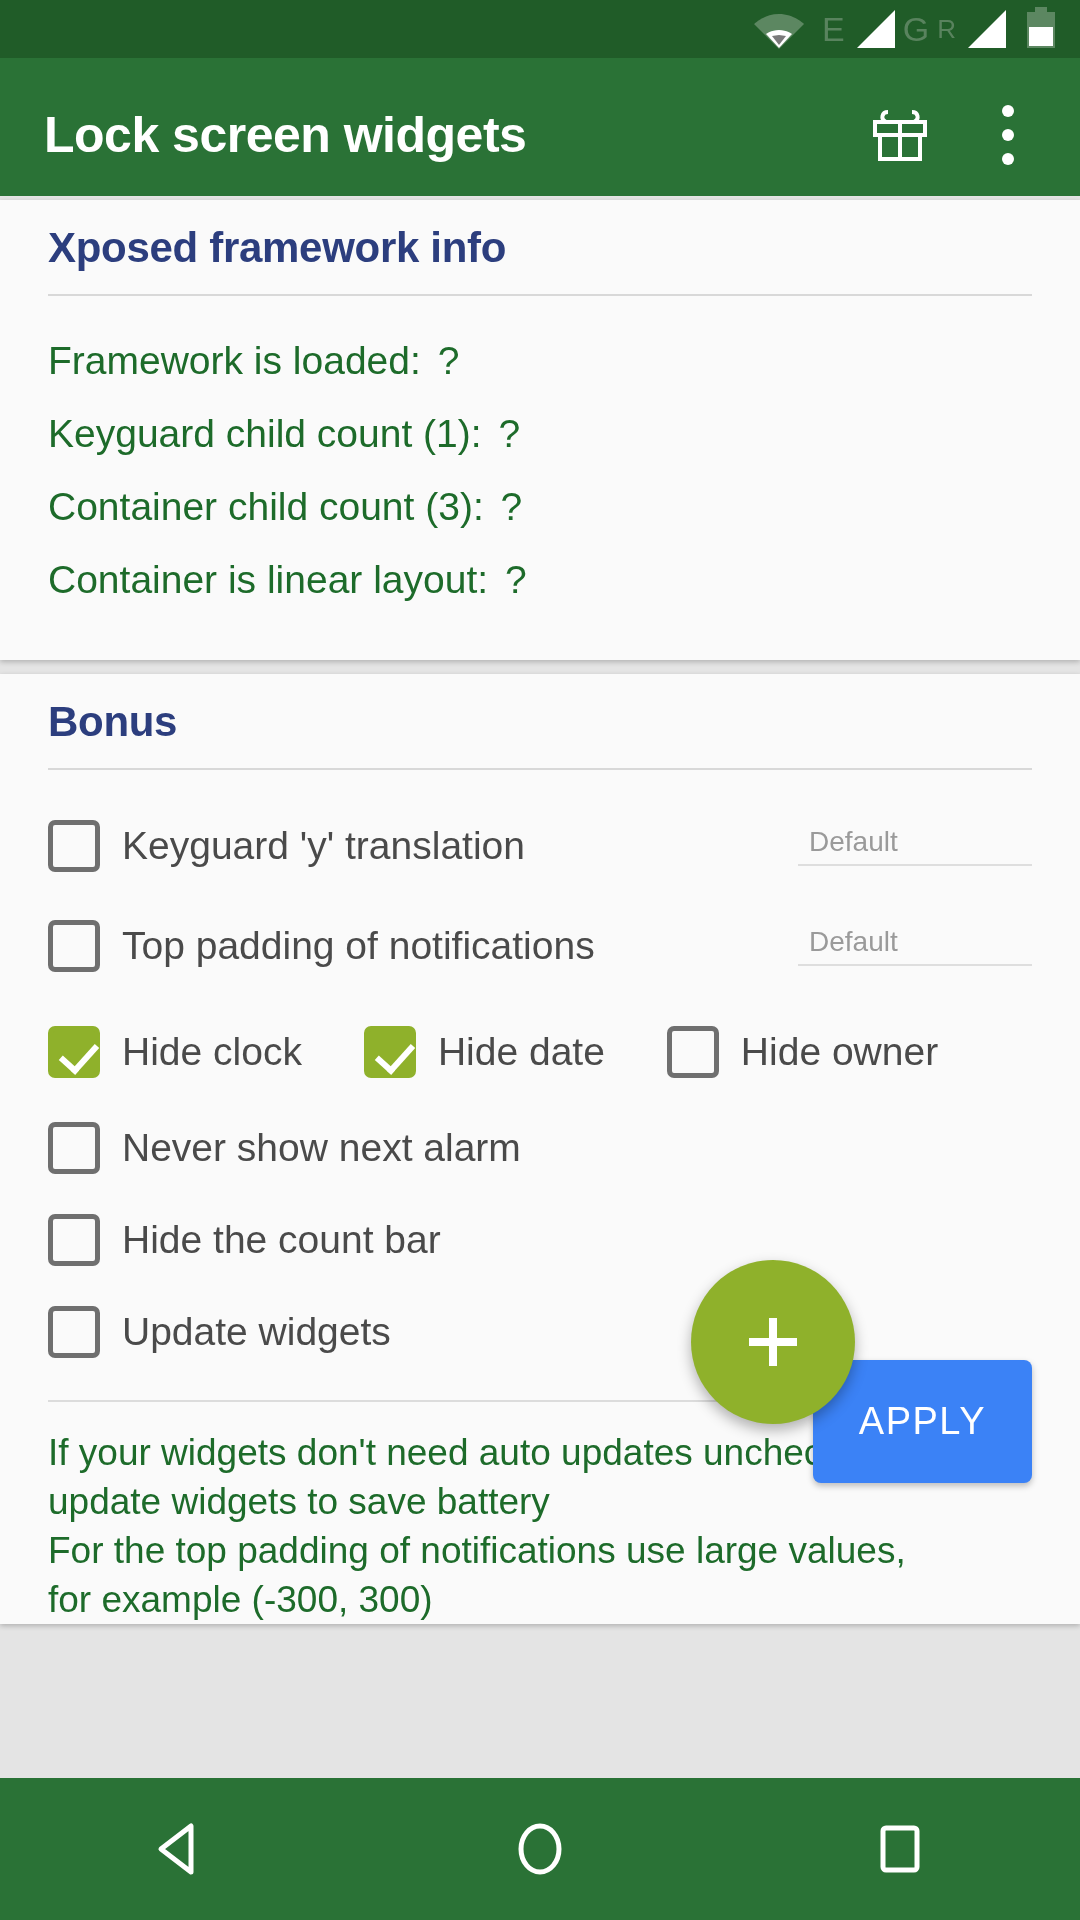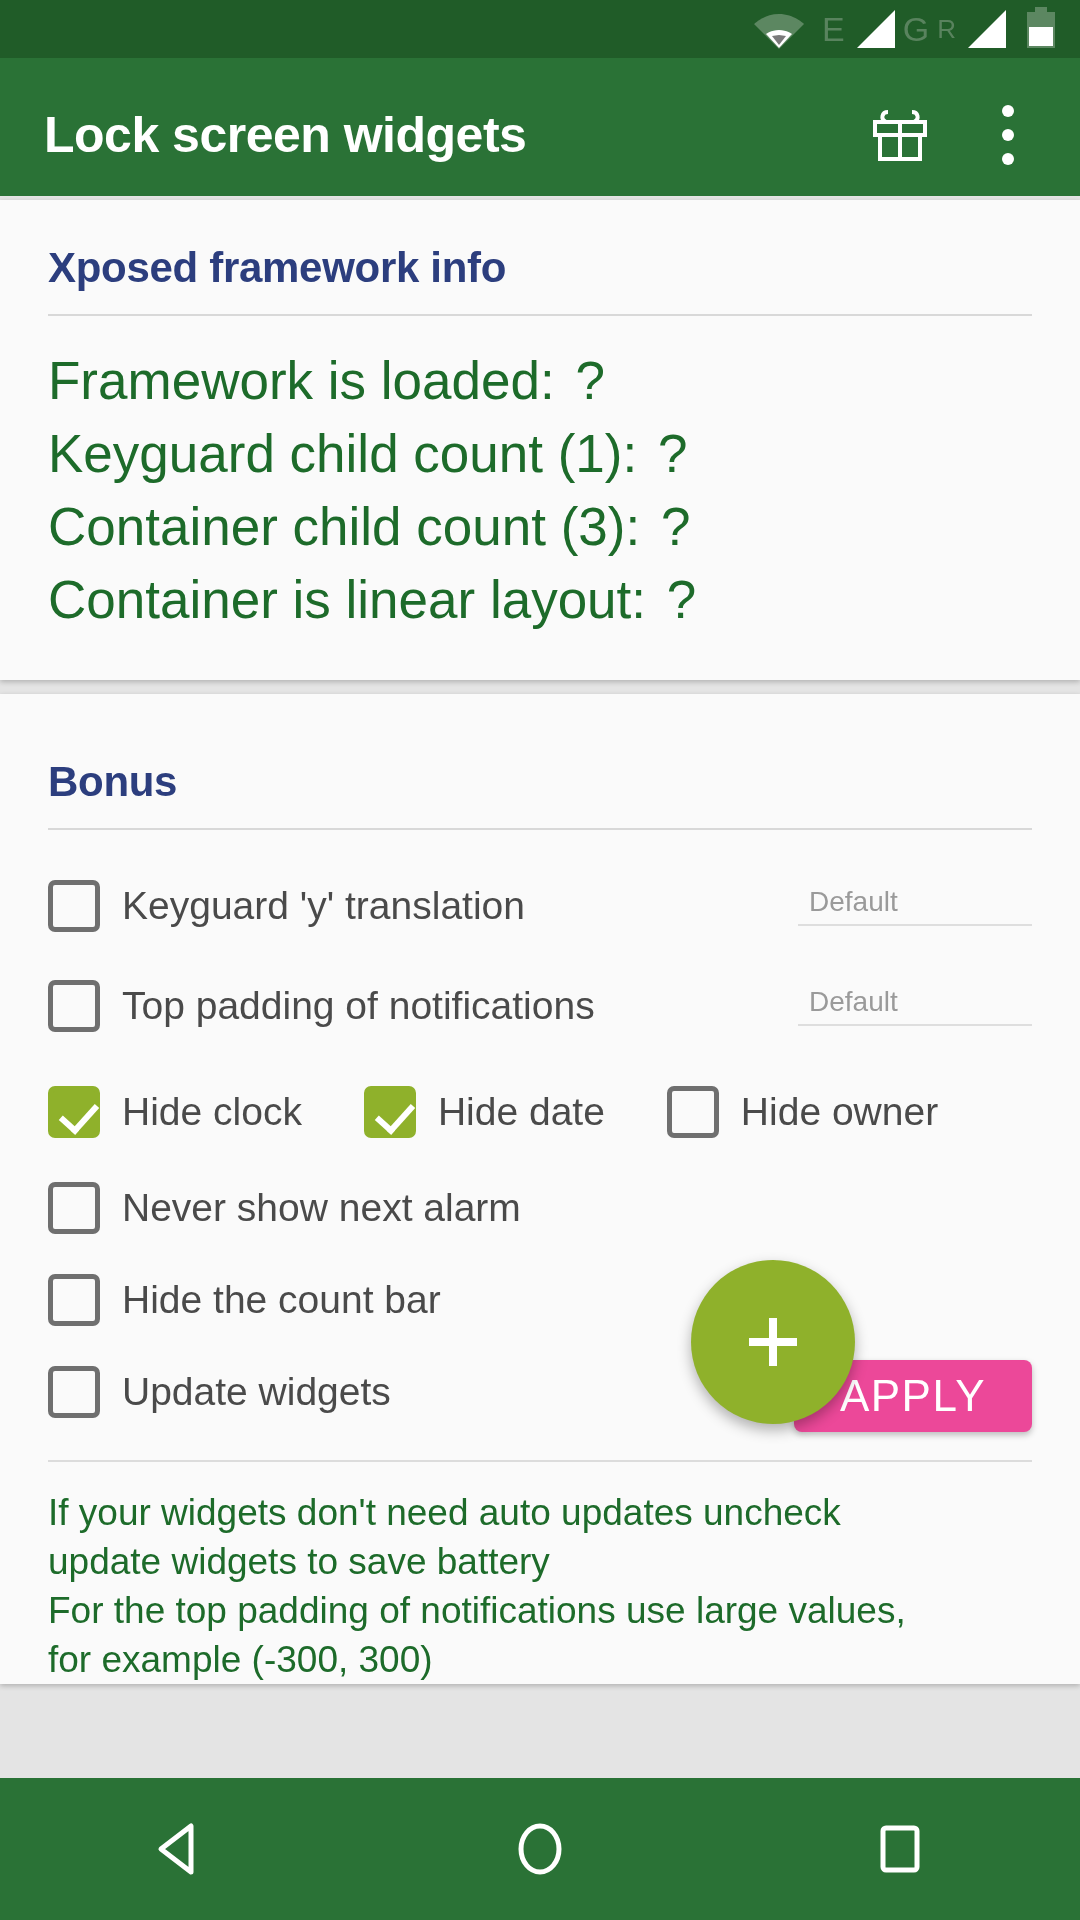--- a/index.html
+++ b/index.html
@@ -49,32 +49,32 @@
   .content{
     position:absolute; top:196px; left:0; width:1080px; height:1582px;
     background:#e4e4e4; overflow:hidden;
   }
 
   .card{
     background:#fafafa;
     box-shadow:0 2px 5px rgba(0,0,0,0.22);
     padding:0 48px;
   }
-  .card-1{ margin-top:4px; padding-top:44px; padding-bottom:44px; }
-  .card-2{ margin-top:14px; padding-top:64px; }
+  .card-1{ margin-top:4px; padding-top:24px; padding-bottom:44px; }
+  .card-2{ margin-top:14px; padding-top:24px; }
 
   .card-title{
     color:#2c3e7e; font-size:42px; font-weight:700; letter-spacing:-0.3px;
     padding-bottom:22px;
   }
   .divider{ height:2px; background:#d8d8d8; width:100%; }
 
   .info-list{ padding-top:28px; }
   .info-row{
-    color:#1d6b2a; font-size:53px; line-height:73px; white-space:nowrap;
+    color:#1d6b2a; font-size:39px; line-height:73px; white-space:nowrap;
   }
   .info-row .val{ margin-left:6px; }
 
   
   .cb-row{
     display:flex; align-items:center; min-height:100px;
   }
   .cb-row.tight{ min-height:92px; }
   .cb{
     width:52px; height:52px; border:5px solid #6f6f6f; border-radius:7px;
@@ -98,23 +98,23 @@
   }
   .field-val{
     font-size:28px; color:#9a9a9a; background:transparent; border:0;
     width:100%; font-family:"Liberation Sans", sans-serif; outline:none;margin-left:11px;
   }
   .field-val::placeholder{ color:#9a9a9a; }
 
   .row-split{ display:flex; align-items:center; }
 
   .apply-btn{
-    background:#ec4899; color:#ffffff; font-size:44px; font-weight:400;
+    background:#3b82f6; color:#ffffff; font-size:38px; font-weight:400;
     letter-spacing:1.5px; border:0; border-radius:8px;
-    padding:11px 46px; box-shadow:0 3px 6px rgba(0,0,0,0.25);
+    padding:40px 46px; box-shadow:0 3px 6px rgba(0,0,0,0.25);
     font-family:"Liberation Sans", sans-serif; cursor:pointer;
   }
   .apply-holder{
     position:absolute; right:48px; top:1164px;
   }
 
   .help-divider{ height:2px; background:#dcdcdc; margin-top:22px; }
   .help-text{
     color:#1d6b2a; font-size:37px; line-height:49px;
     padding-top:26px; white-space:pre;

